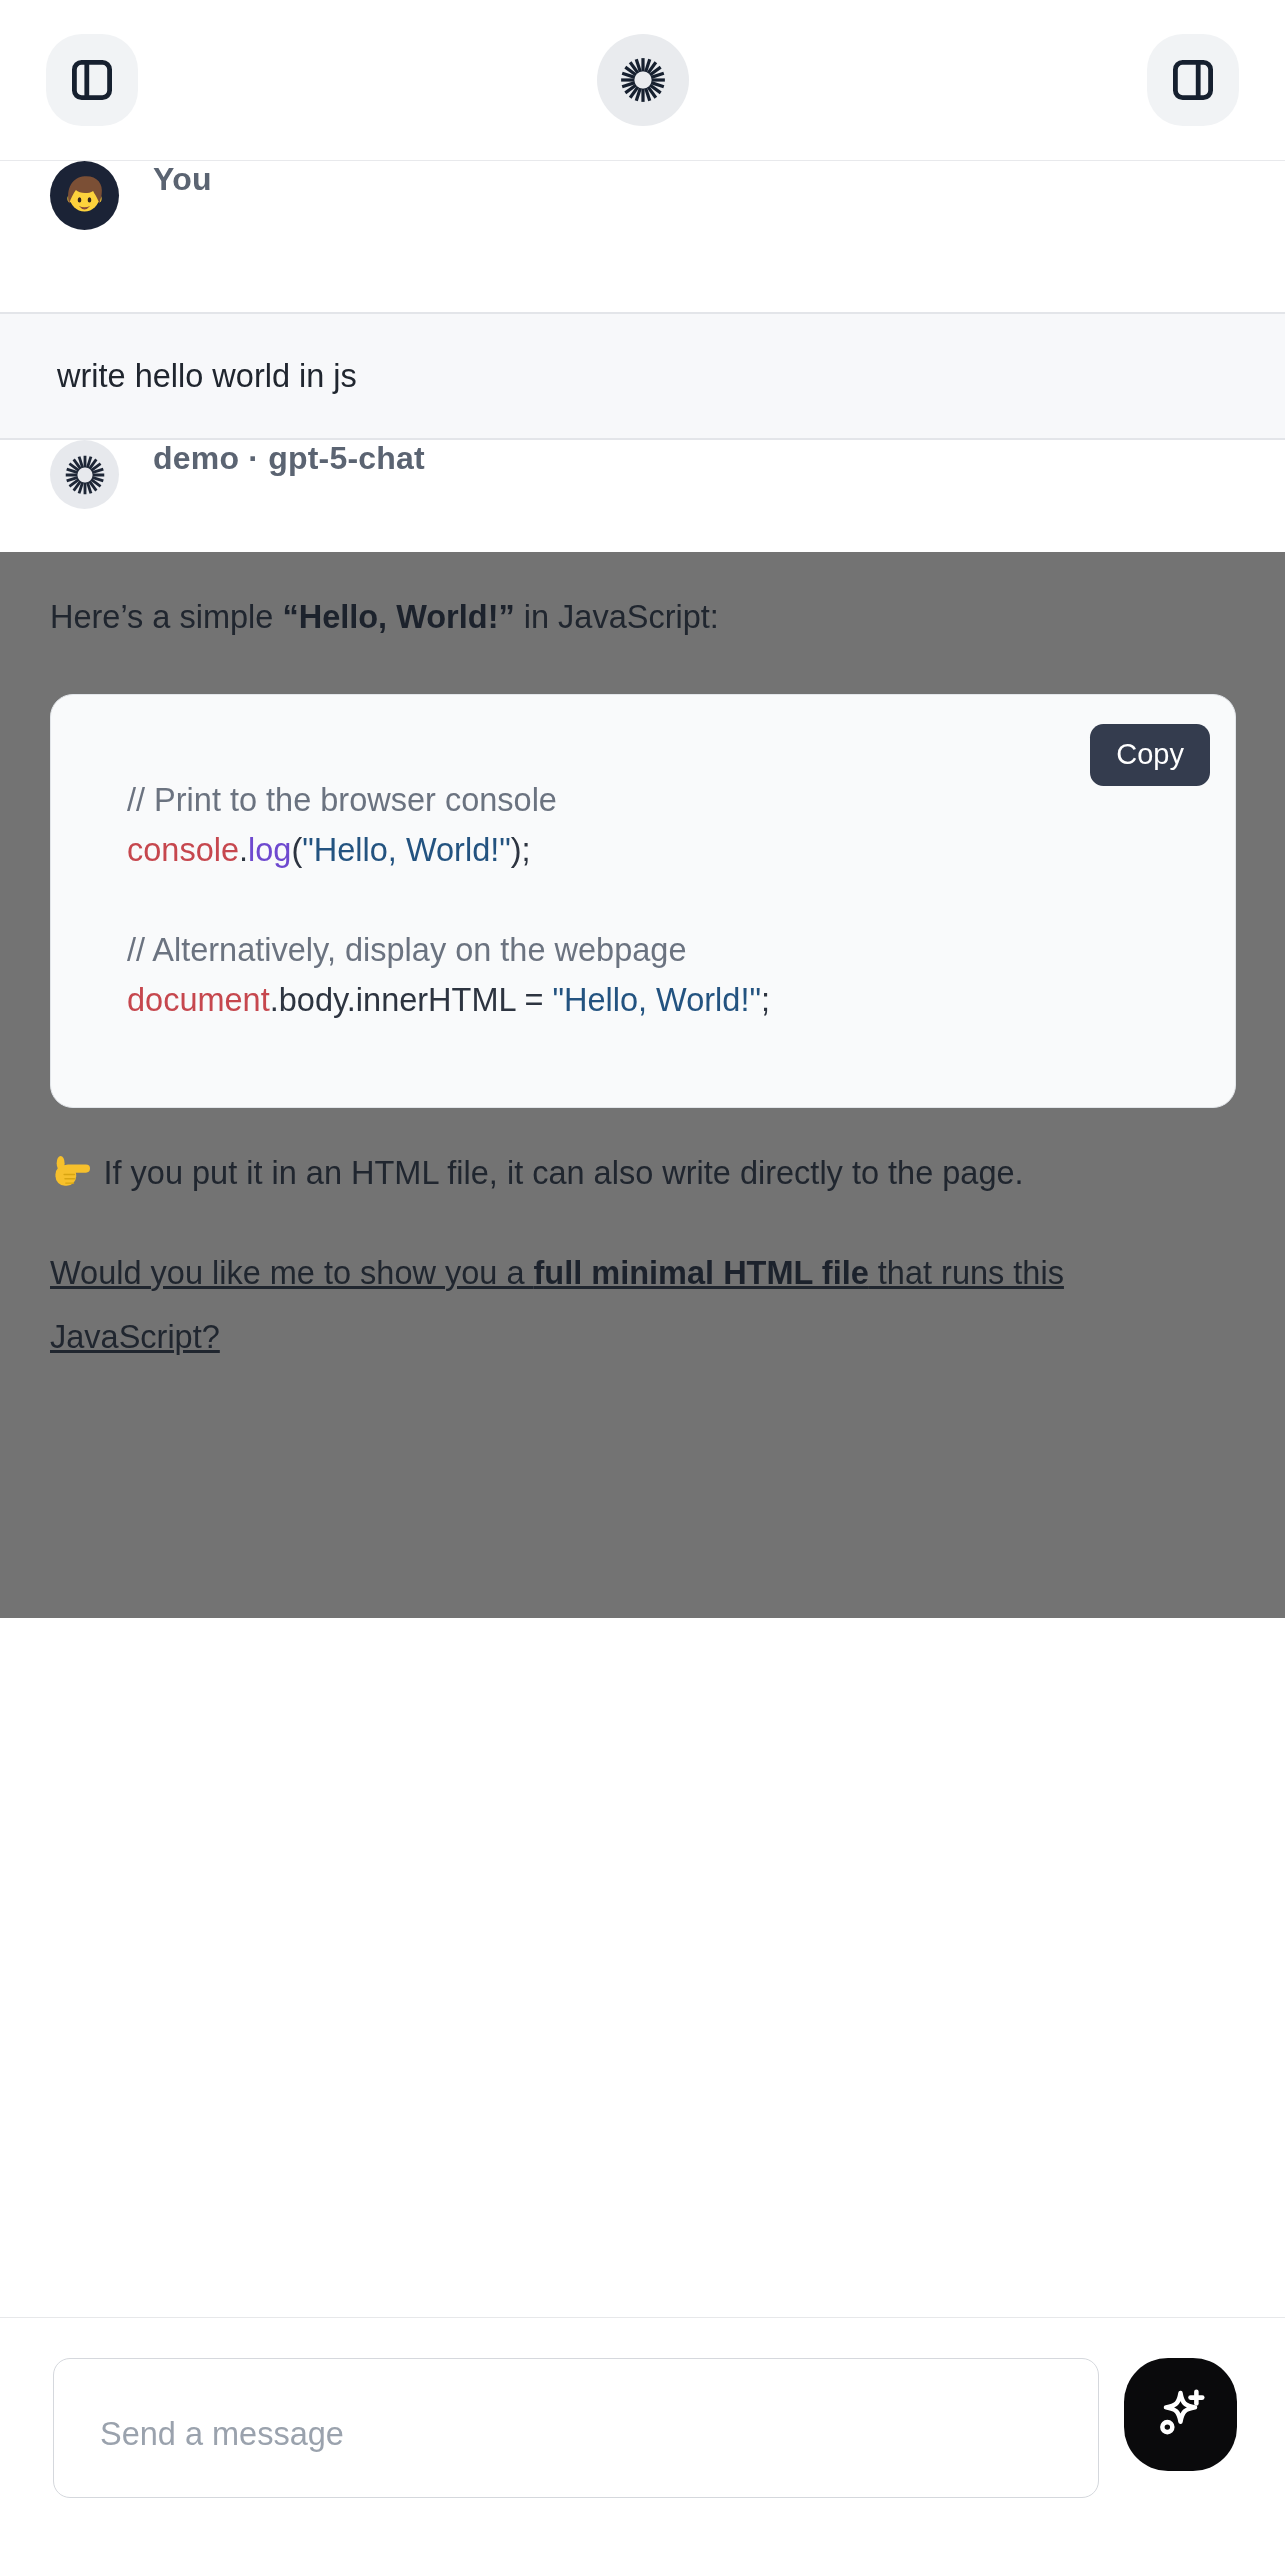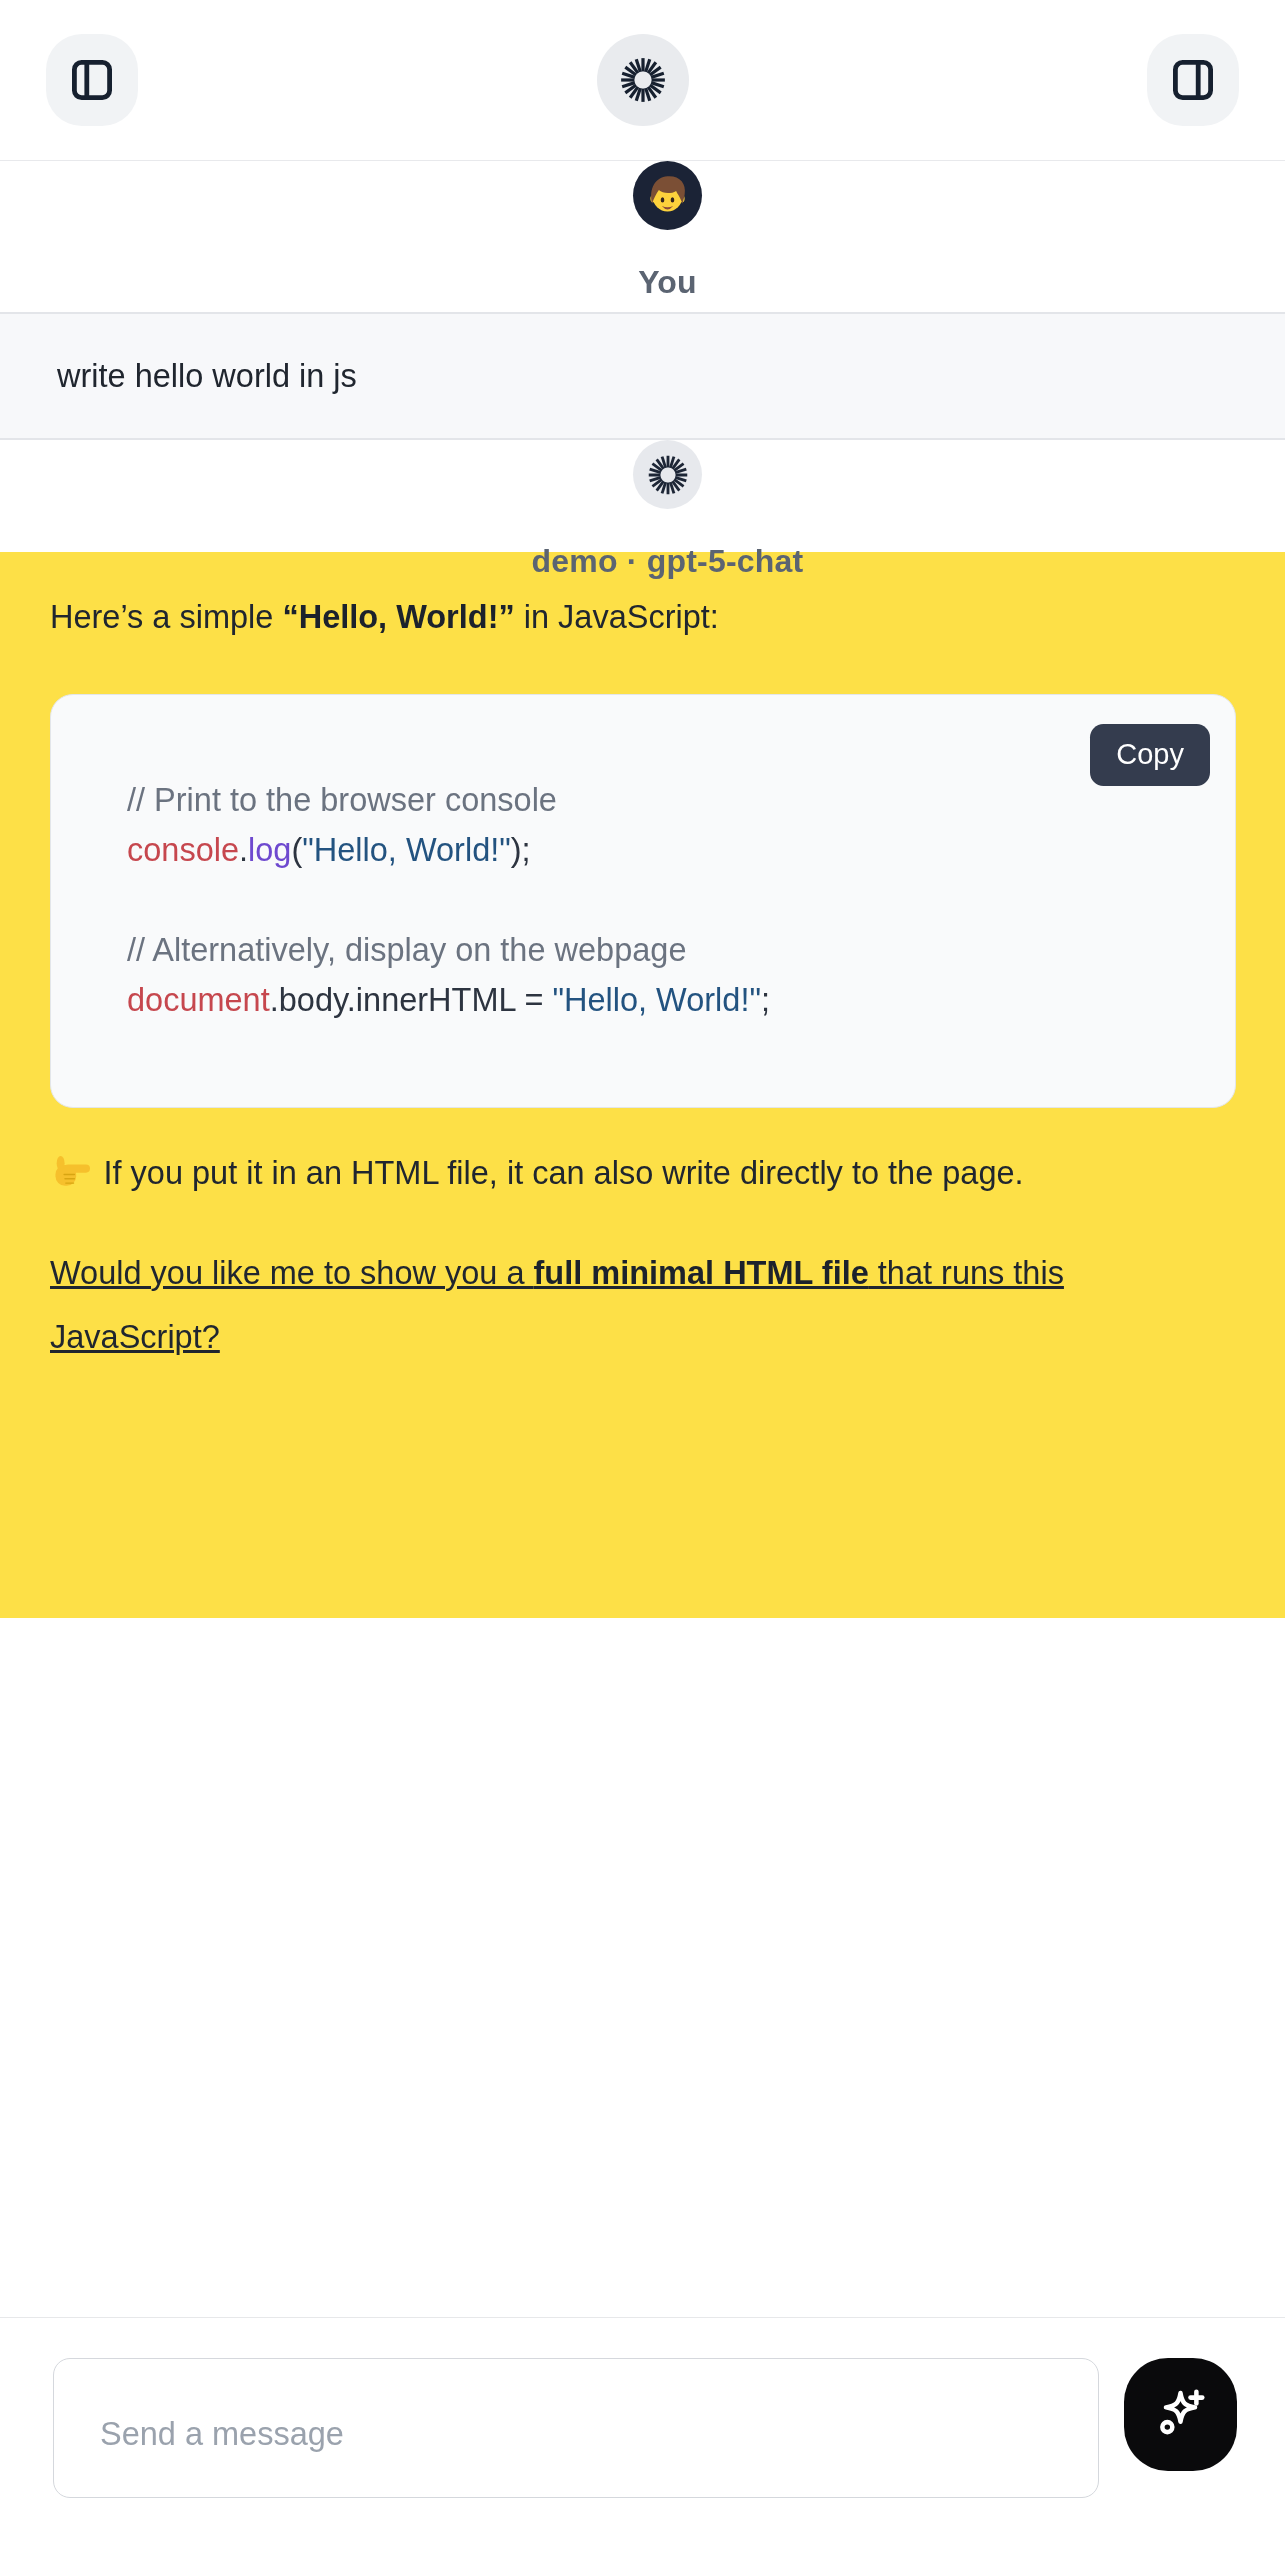--- a/index.html
+++ b/index.html
@@ -22,42 +22,42 @@
   .icon-btn {
     width:92px; height:92px; border:none; cursor:pointer;
     background:#f1f3f5; border-radius:36px;
     display:flex; align-items:center; justify-content:center;
     color:#16202f;
   }
   .icon-btn.round { border-radius:50%; background:#e9ebee; }
   .icon-btn svg { display:block; }
 
   
-  .msg-head { display:flex; align-items:center; gap:34px; padding-left:50px; background:#ffffff;flex-direction:column; }
+  .msg-head { display:flex; gap:34px; padding-left:50px; background:#ffffff; }
   .msg-head.user { height:151px; }
   .msg-head.bot  { height:112px; }
   .avatar {
     width:69px; height:69px; border-radius:50%;
     display:flex; align-items:center; justify-content:center; flex:none;
     overflow:hidden;
   }
   .avatar.user-a { background:#1b2336; }
   .avatar.bot-a  { background:#e7e9ed; color:#1d2636; }
   .sender { font-size:32px; font-weight:700; color:#5b6472; letter-spacing:0.2px; }
 
   
   .user-band {
     height:128px; border-top:2.9px solid #e3e5e9; border-bottom:2.9px solid #e3e5e9;
     background:#f7f8fa; display:flex; align-items:center; padding:0 54px 0 57px;
   }
   .user-band p { font-size:32.5px; color:#20262f; }
 
   
   .bot-band {
-    height:1066px; background:#fde047; padding:40px 54px 0 50px; overflow:hidden;
+    height:1066px; background:#737373; padding:40px 54px 0 50px; overflow:hidden;
   }
   .intro { font-size:32.5px; line-height:50px; color:#20262f; }
   .intro strong, .question strong { font-weight:700; color:#1c222c; }
 
   .code-card {
     position:relative; margin-top:52px; width:1186px;
     background:#f9fafb; border:1.9px solid #e3e6ea; border-radius:23px;
   }
   .copy-btn {
     position:absolute; top:29px; right:25px;

